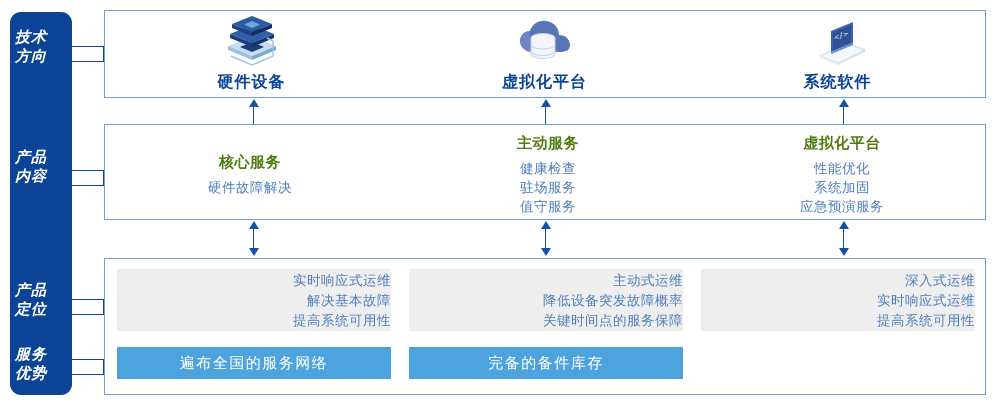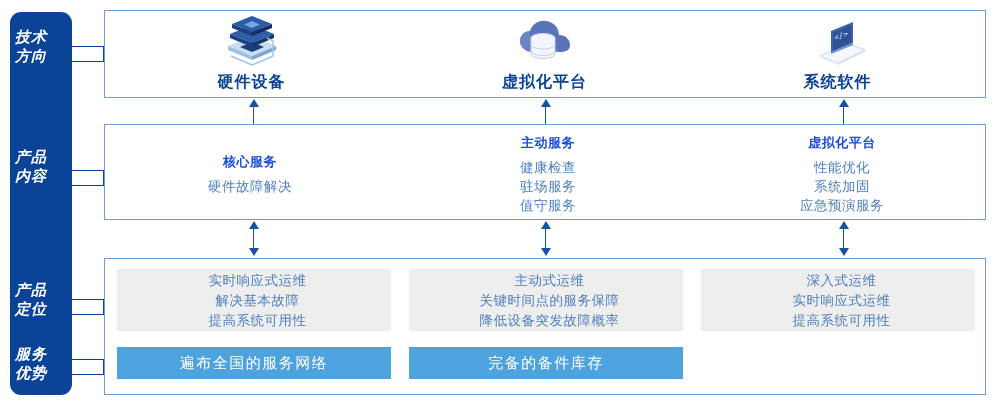--- a/index.html
+++ b/index.html
@@ -38,31 +38,31 @@
     display:flex;flex-direction:column;align-items:center;justify-content:center;
   }
   .tech-icon{width:62px;height:52px;position:relative;margin-bottom:4px;}
   .tech-name{
     color:#0b4496;font-weight:bold;font-size:16px;letter-spacing:1px;
   }
 
   
   .prod-col{position:absolute;top:0;height:100%;text-align:center;}
   .prod-title{
-    color:#1d4ed8;font-weight:bold;font-size:13px;letter-spacing:.5px;
+    color:#4d7c0f;font-weight:bold;font-size:15px;letter-spacing:.5px;
     margin-bottom:6px;
   }
   .prod-item{
     color:#4f7fbd;font-size:13.5px;line-height:19px;letter-spacing:.5px;
   }
 
   
   .gray-card{
     position:absolute;background:#eeeeee;box-sizing:border-box;
-    display:flex;flex-direction:column;align-items:center;justify-content:center;padding-left:7px;
+    display:flex;flex-direction:column;align-items:flex-end;justify-content:center;padding-left:7px;
   }
   .gray-line{
     color:#4f7fbd;font-size:13.5px;line-height:20px;letter-spacing:.5px;
   }
   .blue-bar{
     position:absolute;background:#4da3dd;box-sizing:border-box;
     display:flex;align-items:center;justify-content:center;
     color:#ffffff;font-size:15px;letter-spacing:1.5px;
   }
 
@@ -222,22 +222,22 @@
 
   <div class="panel" style="left:104px;top:258px;width:882px;height:137px;">
 
     <div class="gray-card" style="left:12px;top:10px;width:274px;height:62px;">
       <div class="gray-line">实时响应式运维</div>
       <div class="gray-line">解决基本故障</div>
       <div class="gray-line">提高系统可用性</div>
     </div>
     <div class="gray-card" style="left:304px;top:10px;width:274px;height:62px;">
       <div class="gray-line">主动式运维</div>
+      <div class="gray-line">降低设备突发故障概率</div>
       <div class="gray-line">关键时间点的服务保障</div>
-      <div class="gray-line">降低设备突发故障概率</div>
     </div>
     <div class="gray-card" style="left:596px;top:10px;width:274px;height:62px;">
       <div class="gray-line">深入式运维</div>
       <div class="gray-line">实时响应式运维</div>
       <div class="gray-line">提高系统可用性</div>
     </div>
 
     <div class="blue-bar" style="left:304px;top:88px;width:274px;height:32px;">
       <span>完备的备件库存</span>
     </div>

